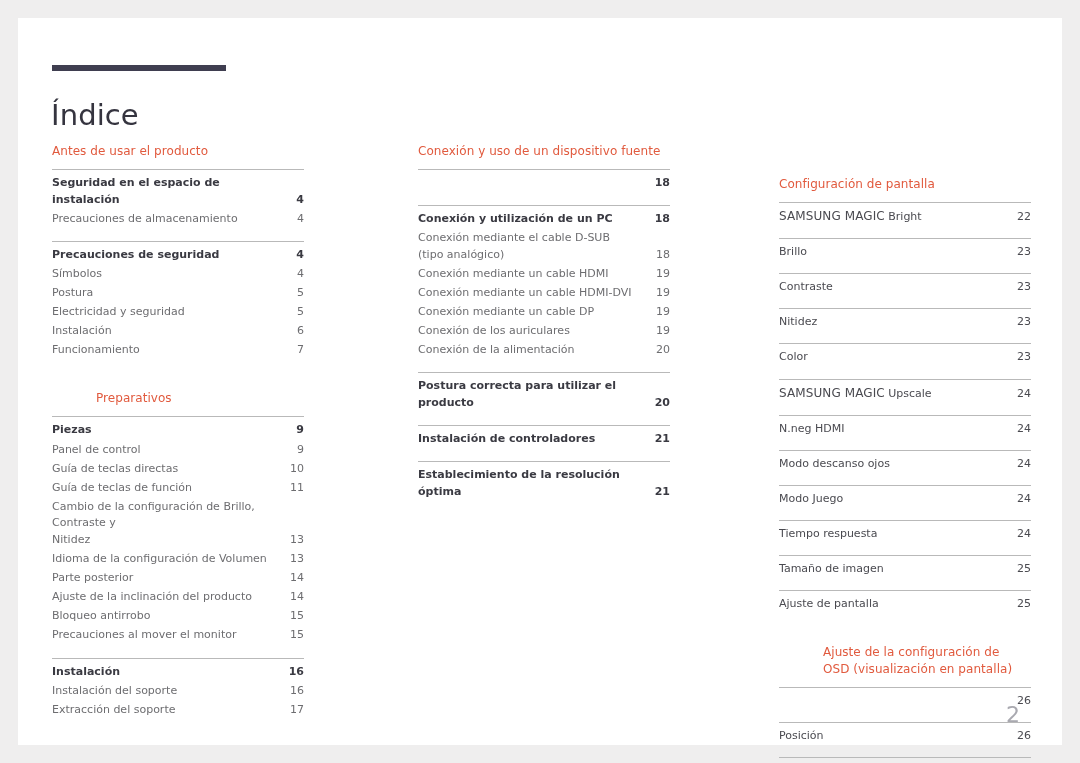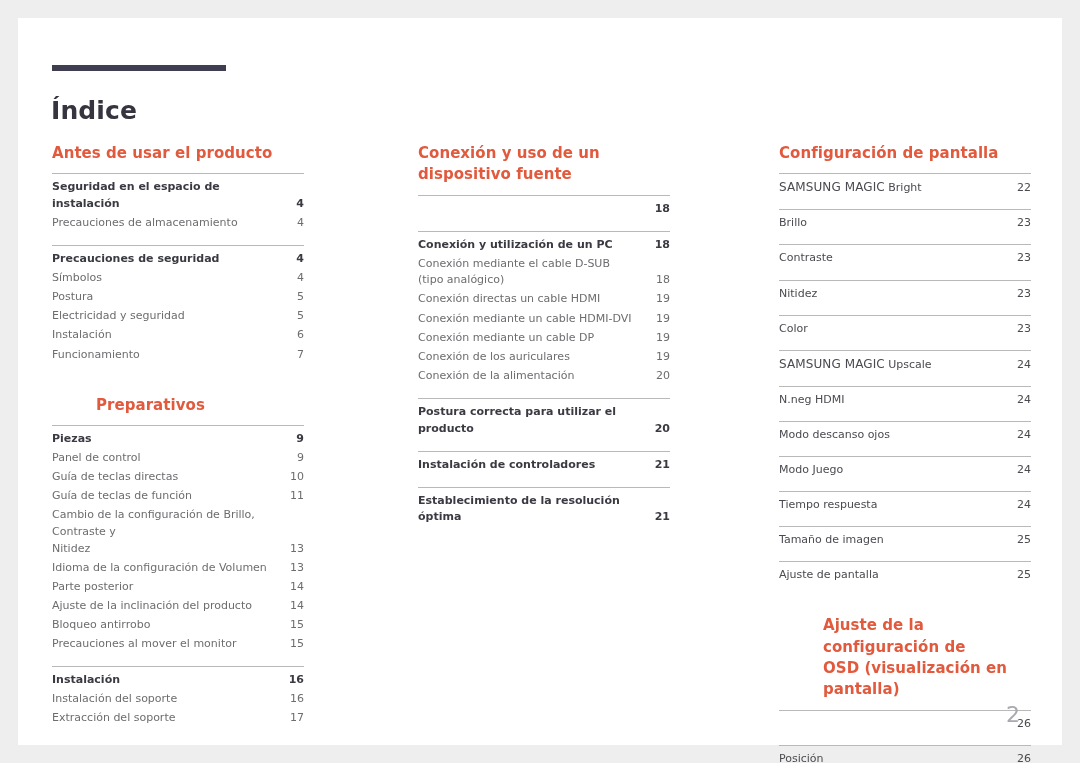--- a/index.html
+++ b/index.html
@@ -28,22 +28,22 @@
     left: 34px;
     top: 47px;
     width: 174px;
     height: 6px;
     background: #3f3e50;
   }
   .page-title {
     position: absolute;
     left: 33px;
     top: 62px;
-    font-size: 25px;
-    font-weight: 700;
+    font-size: 29px;
+    font-weight: 400;
     color: #35343f;
     letter-spacing: 0.1px;
     line-height: 1.15;
   }
 
   
   .columns {
     position: absolute;
     left: 0;
     top: 125px;
@@ -52,22 +52,22 @@
   .col {
     position: absolute;
     top: 0;
   }
   .col-1 { left: 34px;  width: 252px; }
   .col-2 { left: 400px; width: 252px; }
   .col-3 { left: 761px; width: 252px; }
 
   
   .section-heading {
-    font-size: 15px;
-    font-weight: 700;
+    font-size: 12px;
+    font-weight: 400;
     color: #e15a3e;
     line-height: 1.42;
     letter-spacing: 0.05px;
     margin: 0 0 9px 0;
   }
   .section-heading.spaced-before { margin-top: 30px; margin-left: 44px; }
 
   
   .group {
     border-top: 1px solid #b9b9b9;
@@ -243,21 +243,21 @@
           <div class="toc-row level-head">
             <span class="toc-label">Conexión y utilización de un PC</span>
             <span class="toc-page">18</span>
           </div>
           <div class="toc-row level-sub">
             <span class="toc-label">Conexión mediante el cable D-SUB
 (tipo analógico)</span>
             <span class="toc-page">18</span>
           </div>
           <div class="toc-row level-sub">
-            <span class="toc-label">Conexión directas un cable HDMI</span>
+            <span class="toc-label">Conexión mediante un cable HDMI</span>
             <span class="toc-page">19</span>
           </div>
           <div class="toc-row level-sub">
             <span class="toc-label">Conexión mediante un cable HDMI-DVI</span>
             <span class="toc-page">19</span>
           </div>
           <div class="toc-row level-sub">
             <span class="toc-label">Conexión mediante un cable DP</span>
             <span class="toc-page">19</span>
           </div>
@@ -283,21 +283,21 @@
           </div>
         </div>
         <div class="group">
           <div class="toc-row level-head">
             <span class="toc-label">Establecimiento de la resolución óptima</span>
             <span class="toc-page">21</span>
           </div>
         </div>
       </div>
     <div class="col col-3">
-        <div class="section-heading" style="white-space: pre-line;">Configuración de pantalla</div>
+        <div class="section-heading" style="white-space: pre-line; margin-top: 33px;">Configuración de pantalla</div>
         <div class="group tight">
           <div class="toc-row level-plain">
             <span class="toc-label"><span class="magic-mark">SAMSUNG MAGIC</span> Bright</span>
             <span class="toc-page">22</span>
           </div>
         </div>
         <div class="group tight">
           <div class="toc-row level-plain">
             <span class="toc-label">Brillo</span>
             <span class="toc-page">23</span>

